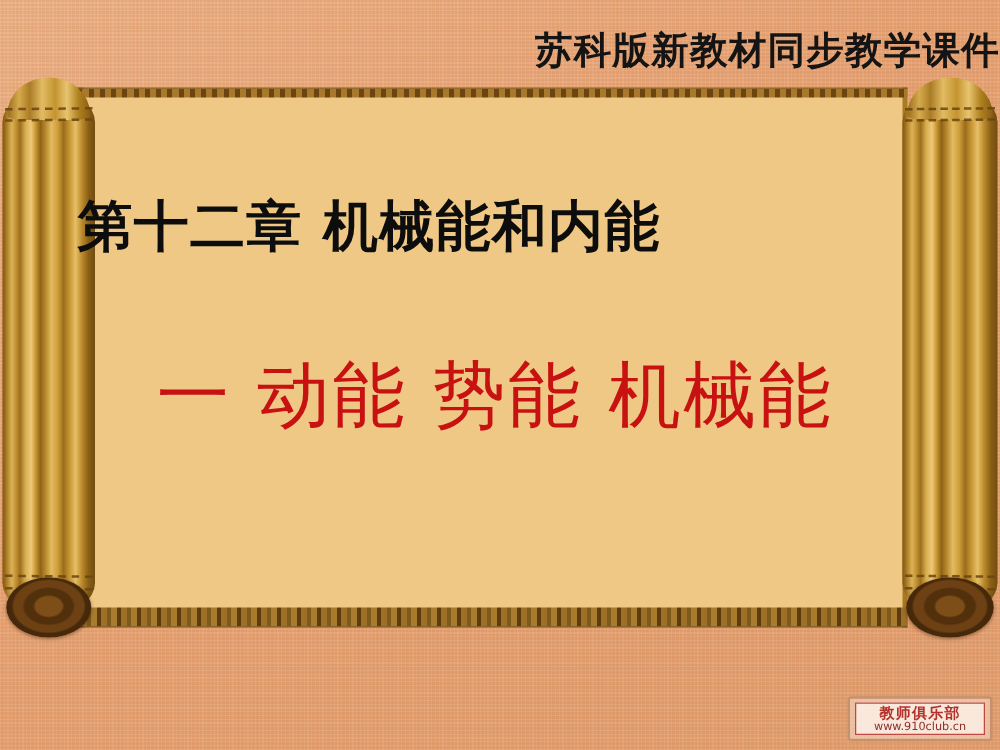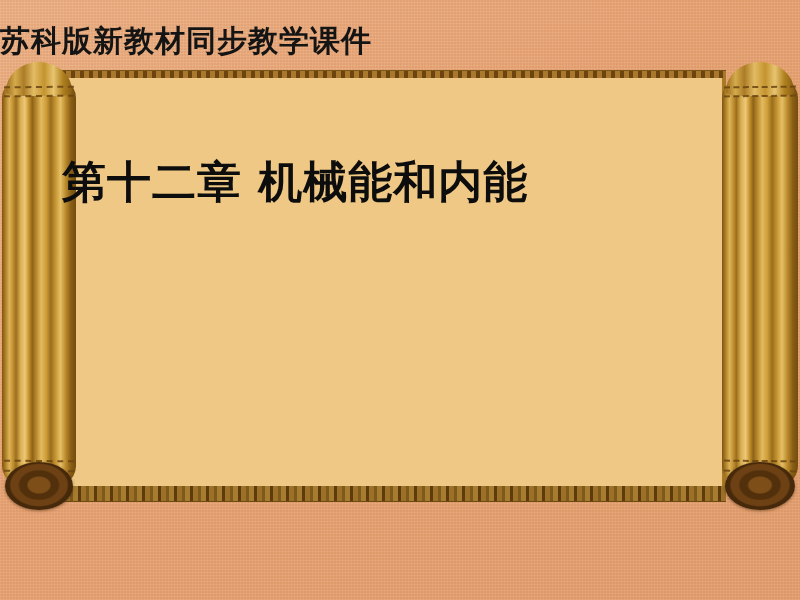--- a/index.html
+++ b/index.html
@@ -19,21 +19,21 @@
       repeating-linear-gradient(90deg,  rgba(255,255,255,0.05) 0px, rgba(255,255,255,0.05) 1px, rgba(160,90,45,0.045) 1px, rgba(160,90,45,0.045) 3px),
       linear-gradient(145deg, #ecb084 0%, #e7a272 45%, #e39e6e 100%);
   }
 
   
   .header-title {
     position: absolute;
     top: 22px;
     left: 0;
     width: 800px;
-    text-align: left;
+    text-align: right;
     font-size: 30px;
     font-weight: bold;
     color: #141414;
     letter-spacing: 1px;
     white-space: nowrap;
     line-height: 38px;
   }
 
   
   .scroll-panel {
@@ -249,15 +249,22 @@
     <div class="rod-cap-top"></div>
     <div class="rod-band rod-band-t1"></div>
     <div class="rod-band rod-band-t2"></div>
     <div class="rod-band rod-band-b1"></div>
     <div class="rod-band rod-band-b2"></div>
     <div class="rod-endcap"></div>
   </div>
 
   <div class="chapter-title">第十二章  机械能和内能</div>
 
-
+  <div class="lesson-title">一  动能 势能 机械能</div>
+
+  <div class="watermark">
+    <div class="watermark-inner">
+      <div class="wm-cn">教师俱乐部</div>
+      <div class="wm-url">www.910club.cn</div>
+    </div>
+  </div>
 
 </div>
 
 </body></html>

